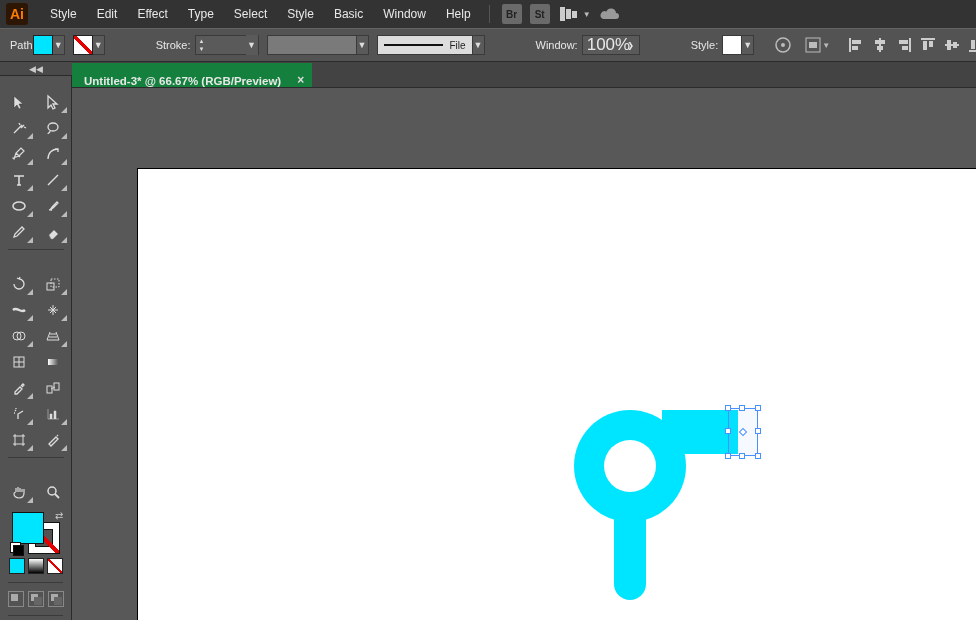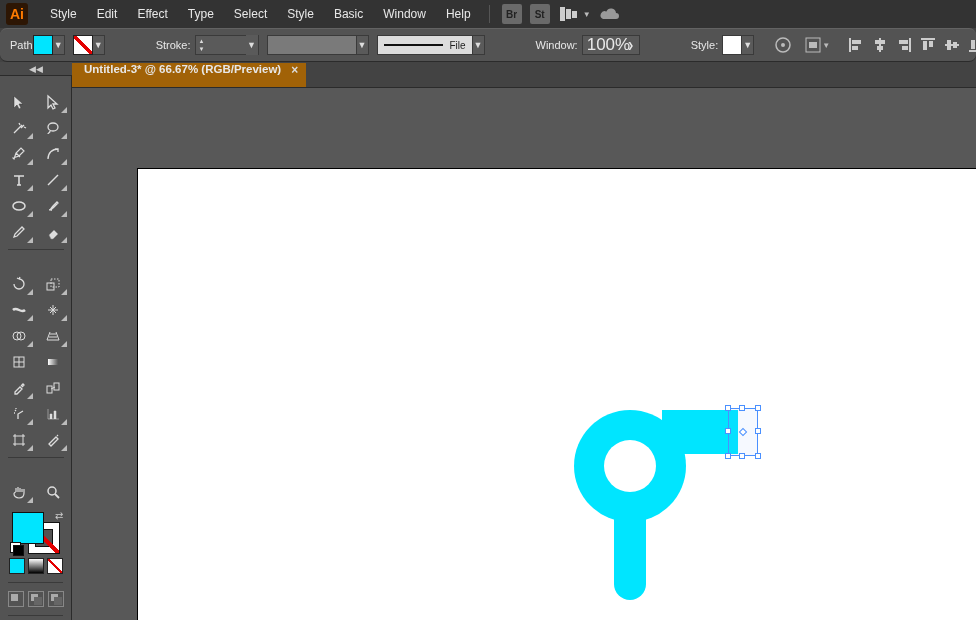--- a/index.html
+++ b/index.html
@@ -71,21 +71,20 @@
 
   
   .controlbar {
     height: 34px;
     background: var(--bg-panel);
     border-top: 1px solid #636363;
     border-bottom: 1px solid var(--border-dark);
     display: flex;
     align-items: center;
     padding: 0 6px;
-    border-radius: 7px;
   }
   .controlbar .sel-label {
     width: 68px;
     font-size: 11px;
     color: var(--text);
     padding-left: 4px;
   }
   .swatch {
     width: 20px; height: 20px;
     border: 1px solid #222;
@@ -143,24 +142,24 @@
 
   
   .doc-tabs {
     position:absolute; left:72px; right:0; top:62px; height:26px;
     background: var(--bg-dark);
     display:flex; align-items:flex-end;
     border-bottom:1px solid var(--border-dark);
   }
   .doc-tab {
     height:24px;
-    background:#a16207;
-    display:flex; align-items:flex-start;
+    background:#15803d;
+    display:flex; align-items:flex-end;
     padding:0 8px 0 12px;
-    gap:10px;
+    gap:16px;
     border-top-right-radius:0;
     font-size:11.5px;
     font-weight: 600;
     color: var(--text);
   }
   .doc-tab .close { font-size:12px; color:#ddd; cursor:default;}
 
   
   .toolbar {
     position:absolute; left:0; top:76px; bottom:0; width:72px;

